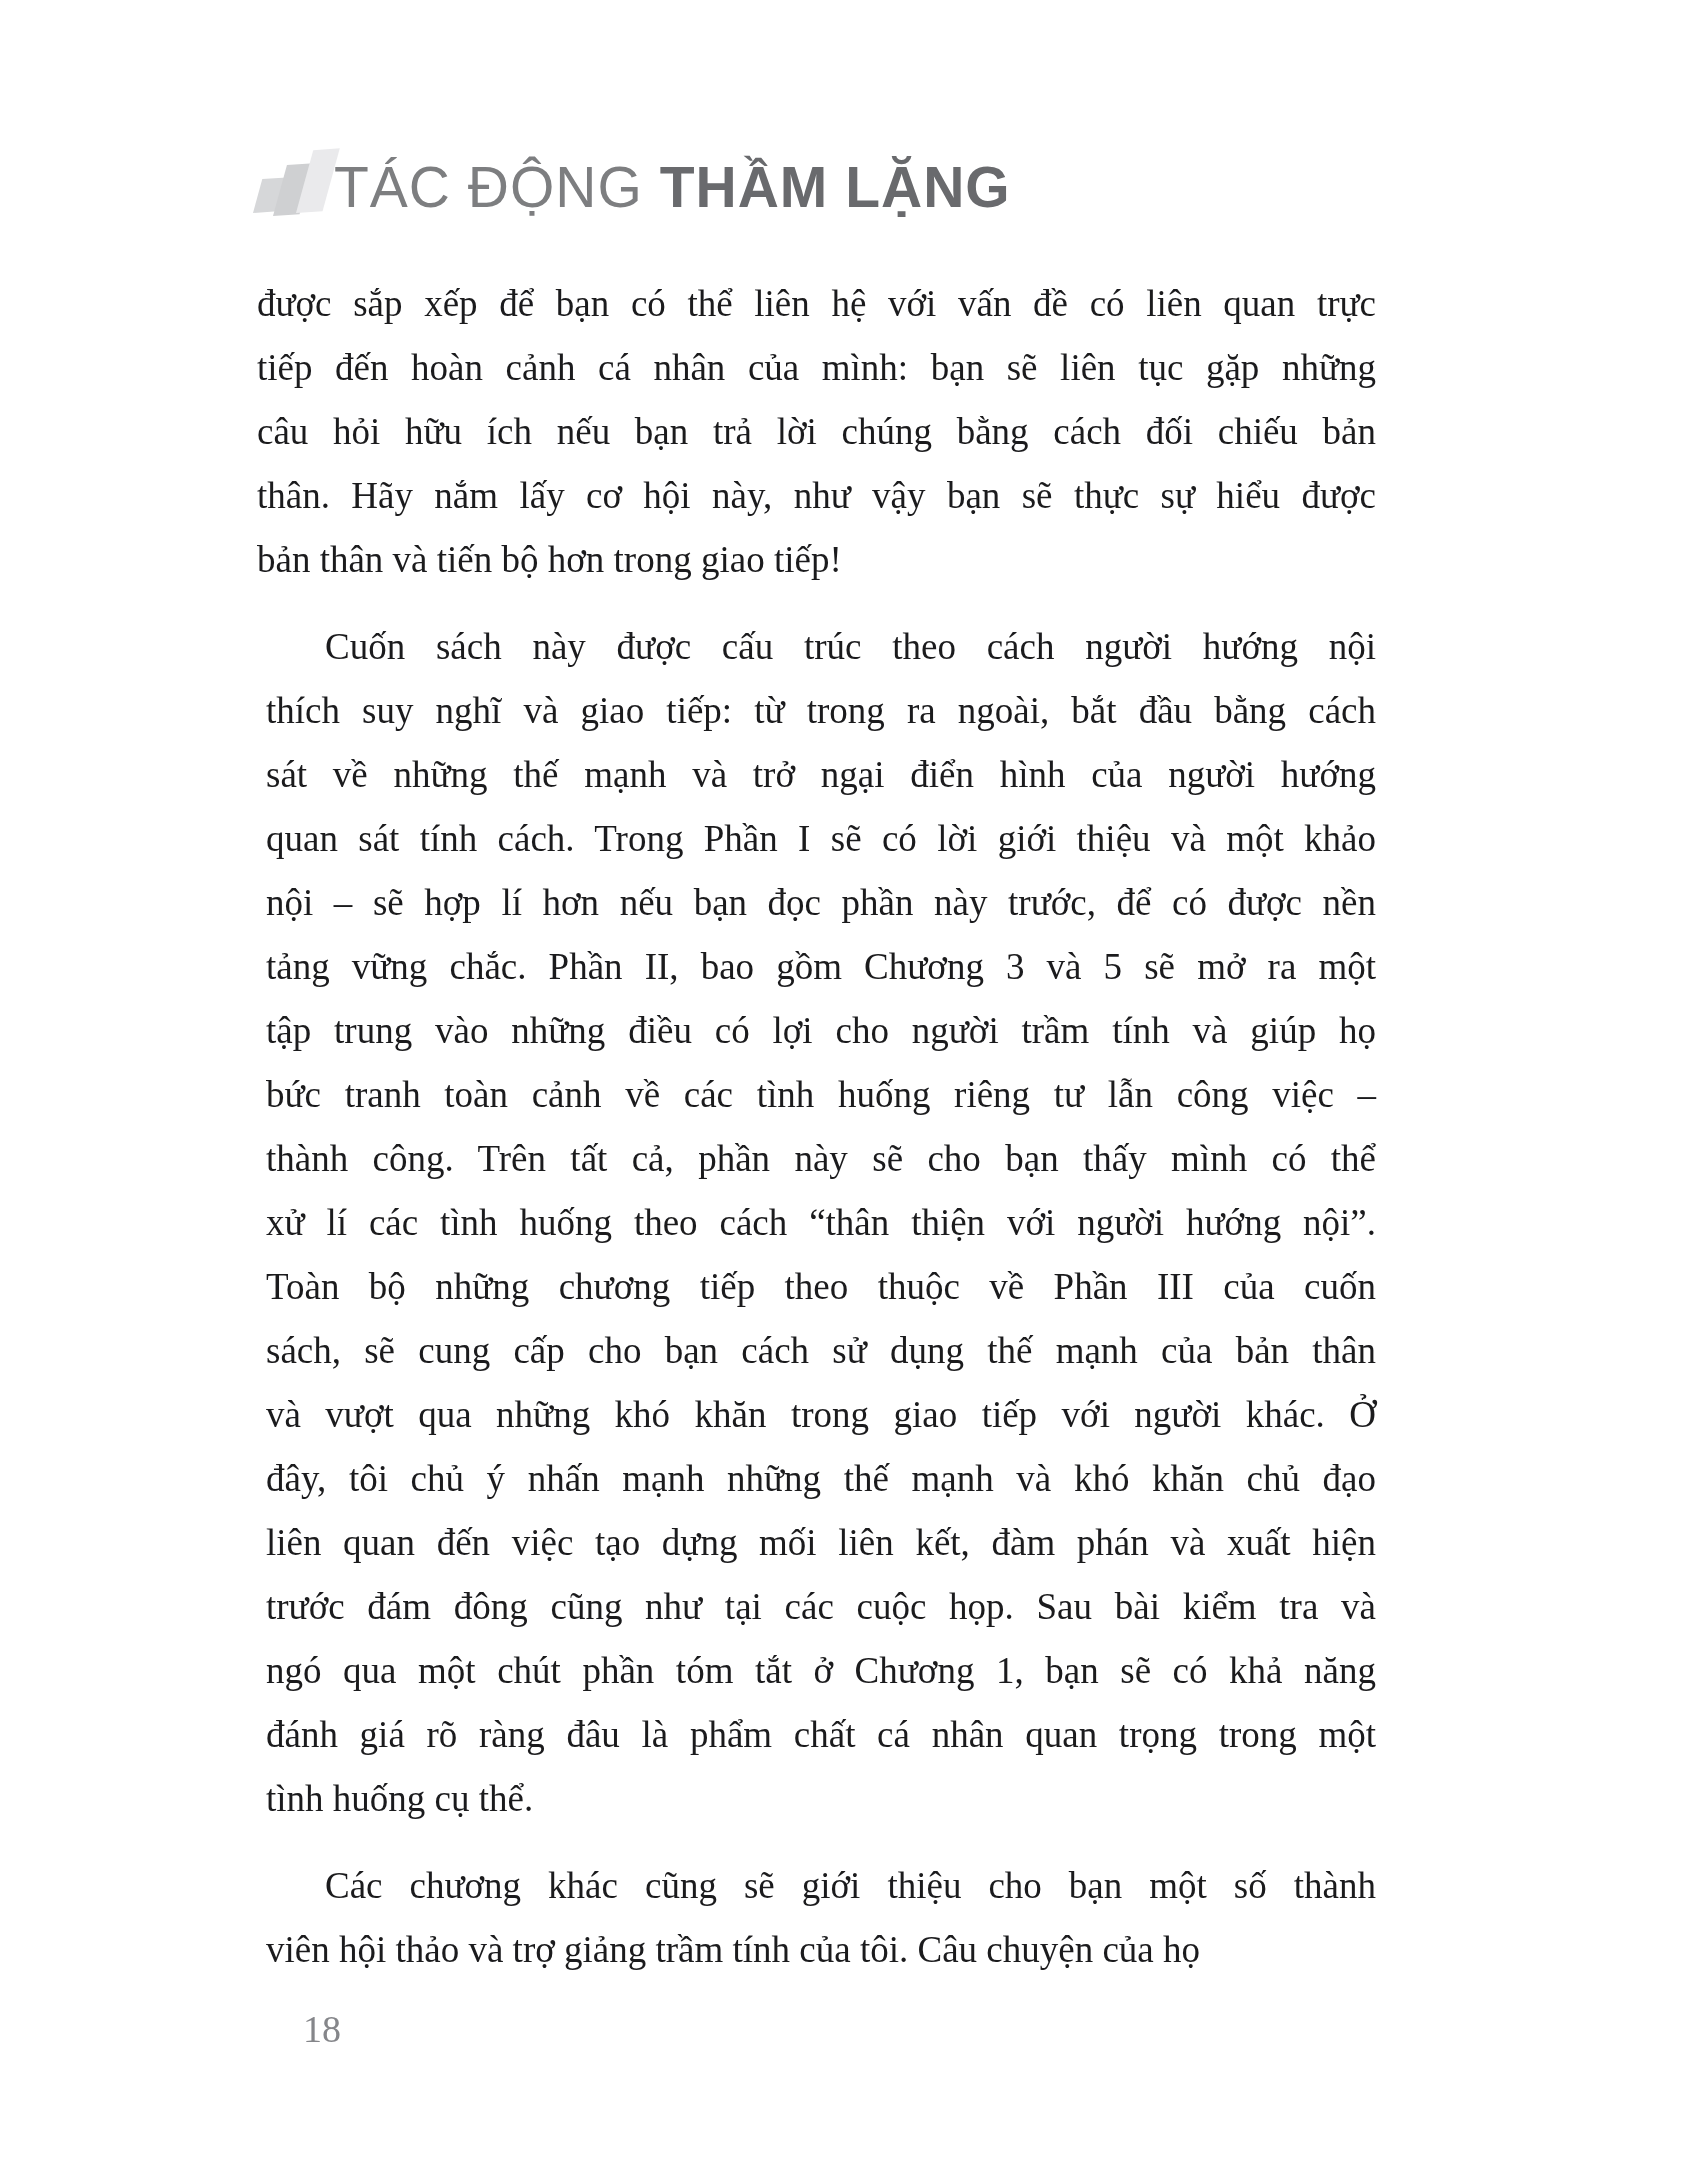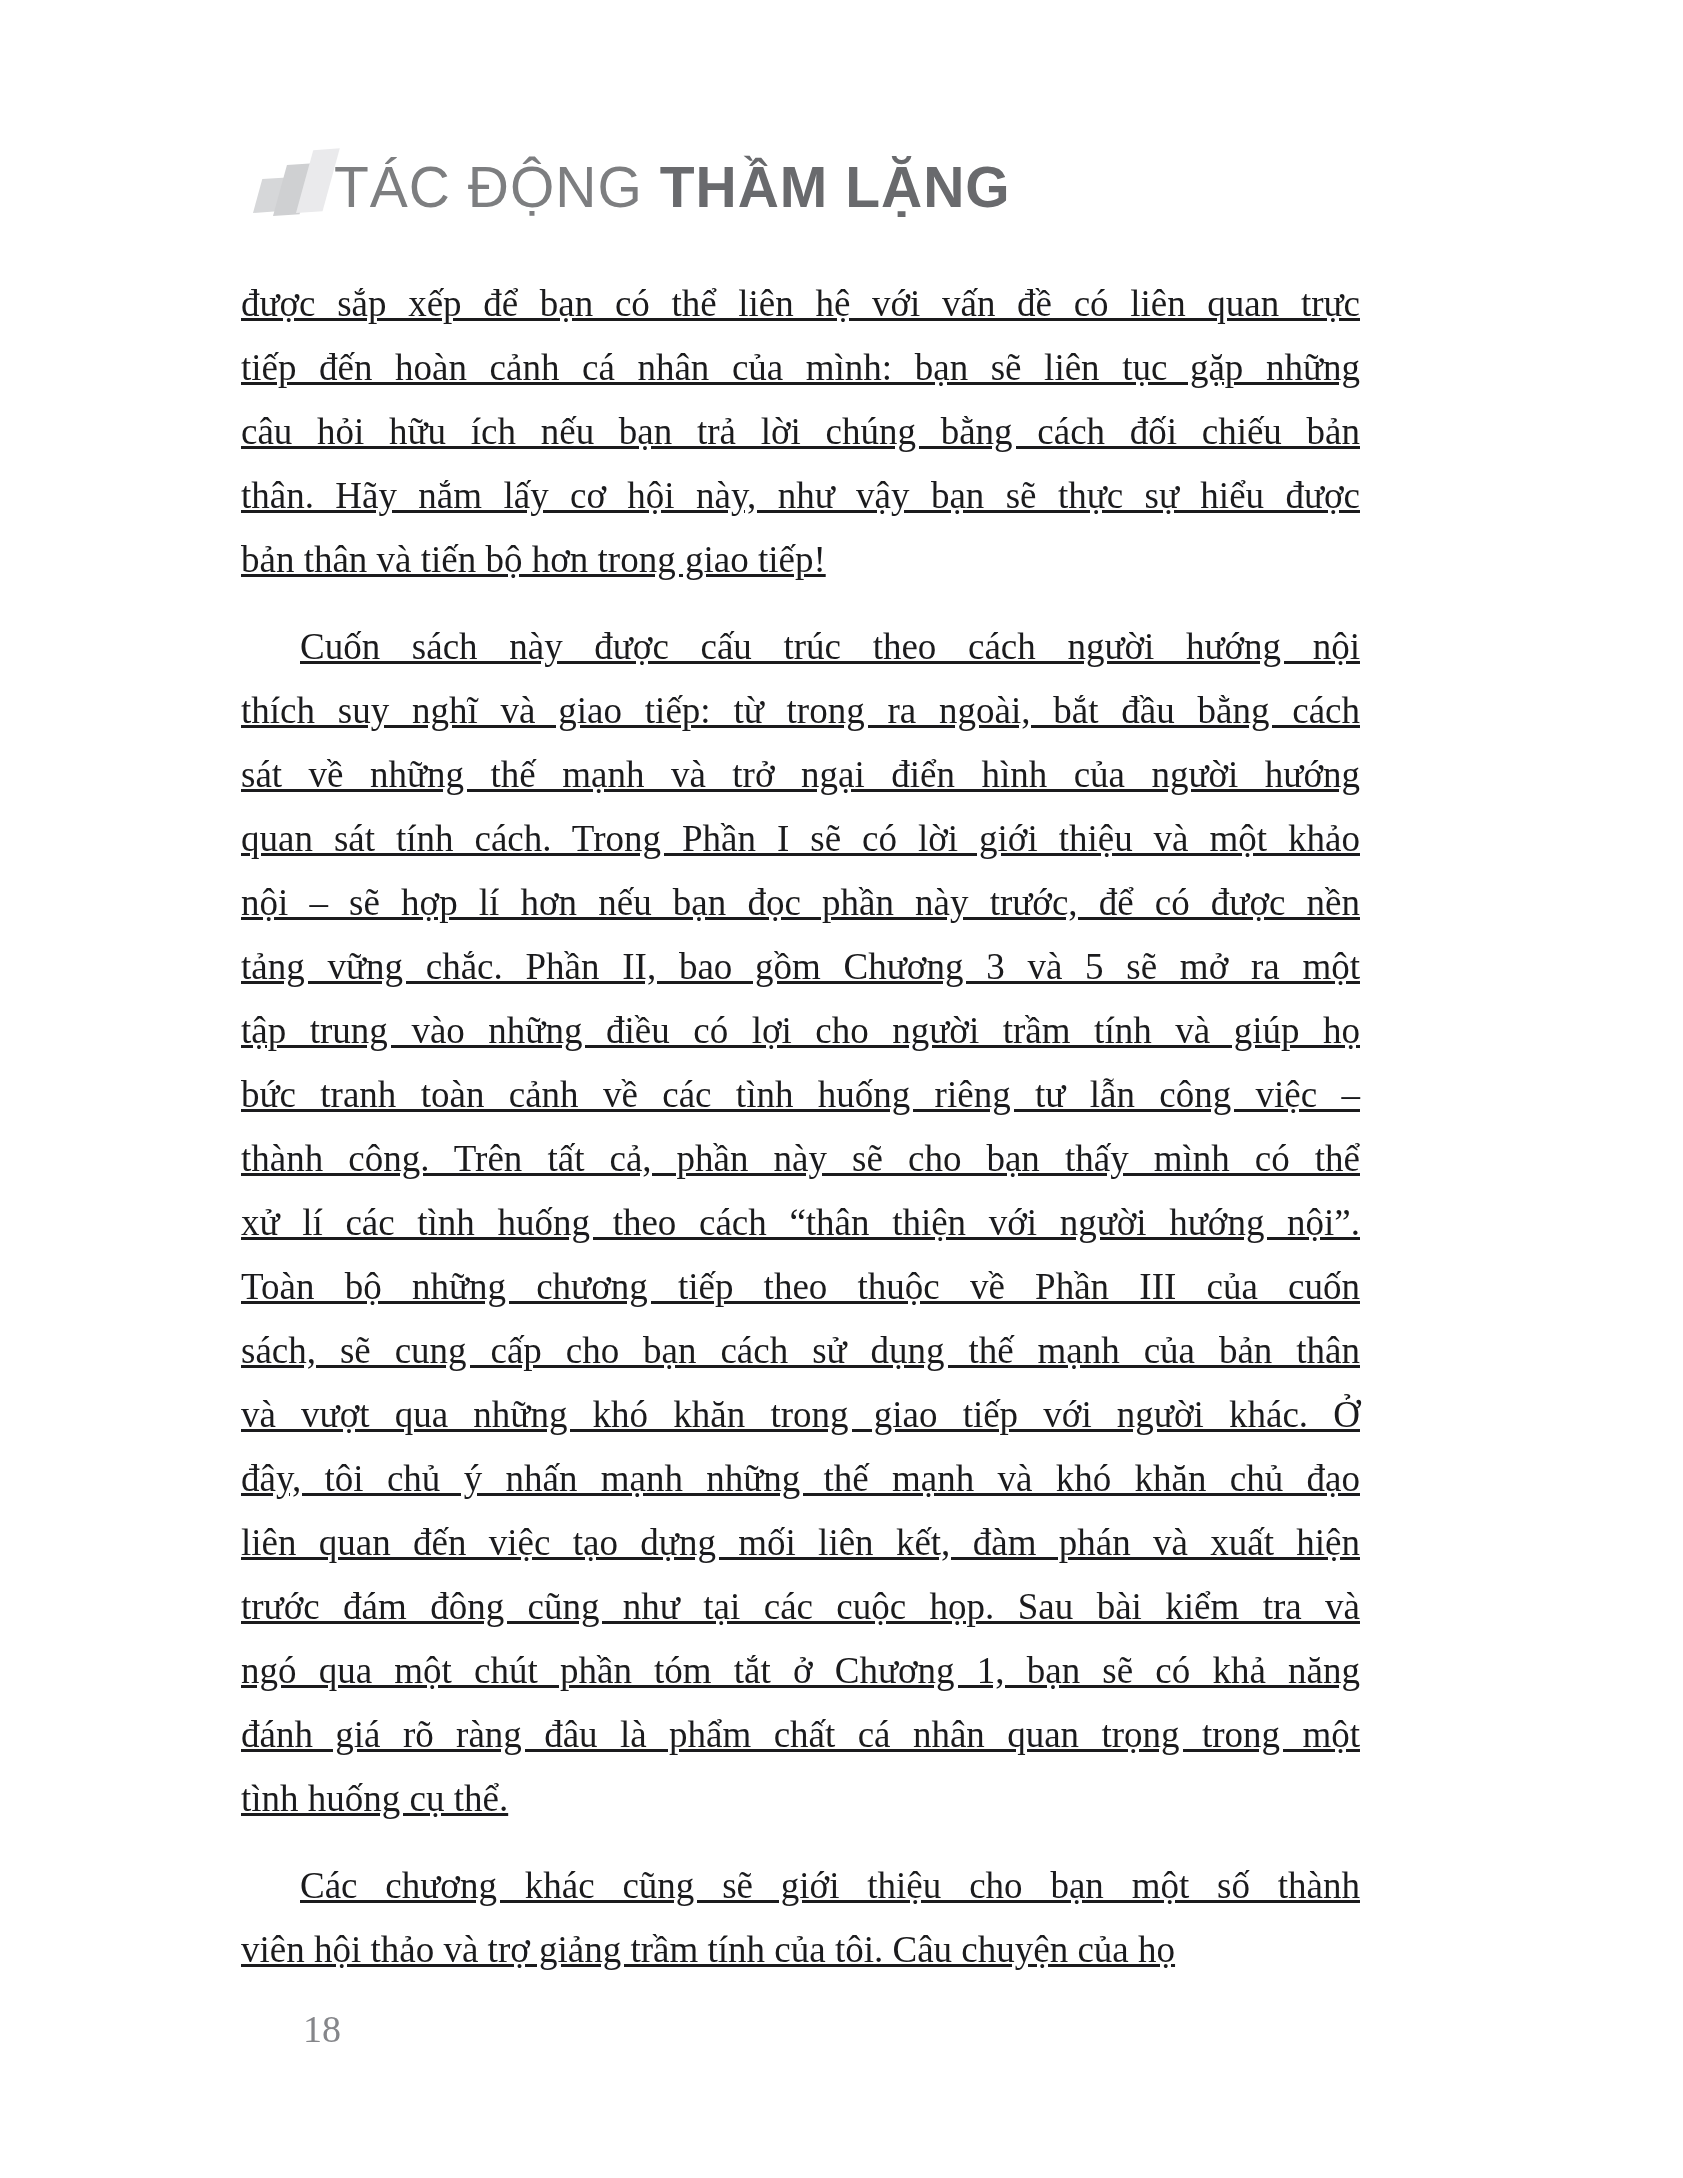--- a/index.html
+++ b/index.html
@@ -32,27 +32,26 @@
     letter-spacing: 1px;
     white-space: nowrap;
     margin-left: -14px;
     text-align: center;
   }
   .booktitle .t-reg  { font-weight: 400; color: #7d7e80; }
   .booktitle .t-bold { font-weight: 700; color: #696a6d; }
 
   
   .bodytext {
-    position: absolute; left: 241px; top: 272px; width: 1119px;
+    position: absolute; left: 257px; top: 272px; width: 1119px;
     font-size: 37px; line-height: 64px;
     color: #1b1b1d;
-    text-decoration: underline;
   }
   .para { margin: 0; }
-  .para + .para { margin-top: 23px; }
+  .para + .para { margin-top: 23px; margin-left: 9px; }
   .line {
     text-align: justify;
     text-align-last: justify;
     -moz-text-align-last: justify;
   }
   .line.last { text-align-last: left; -moz-text-align-last: left; }
   .para.indent .line.first { text-indent: 59px; }
 
   
   .folio {

